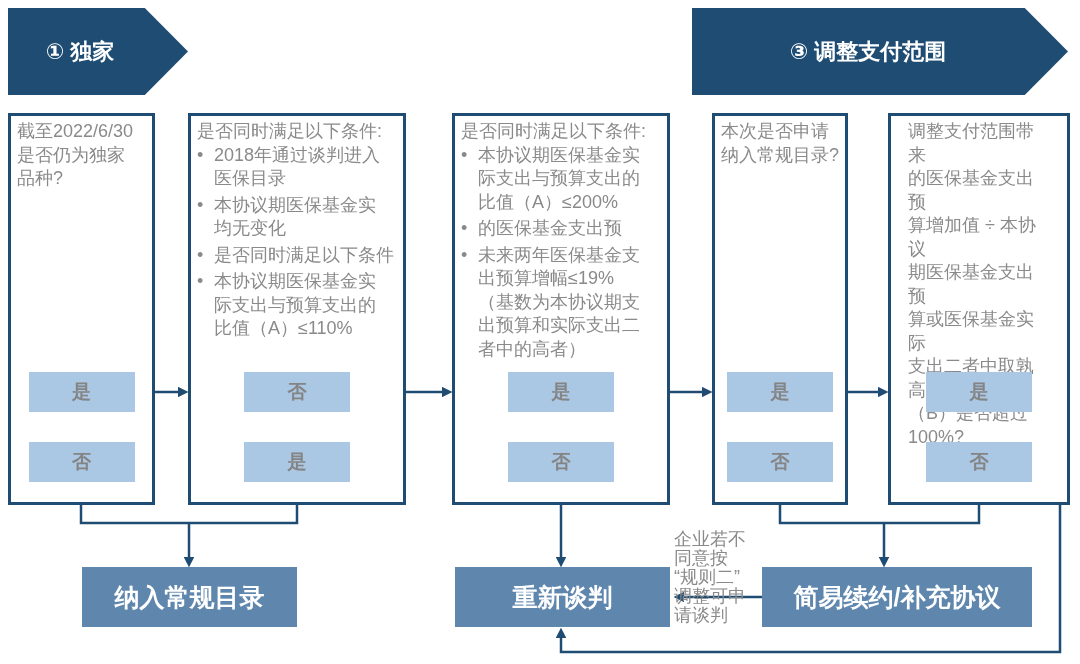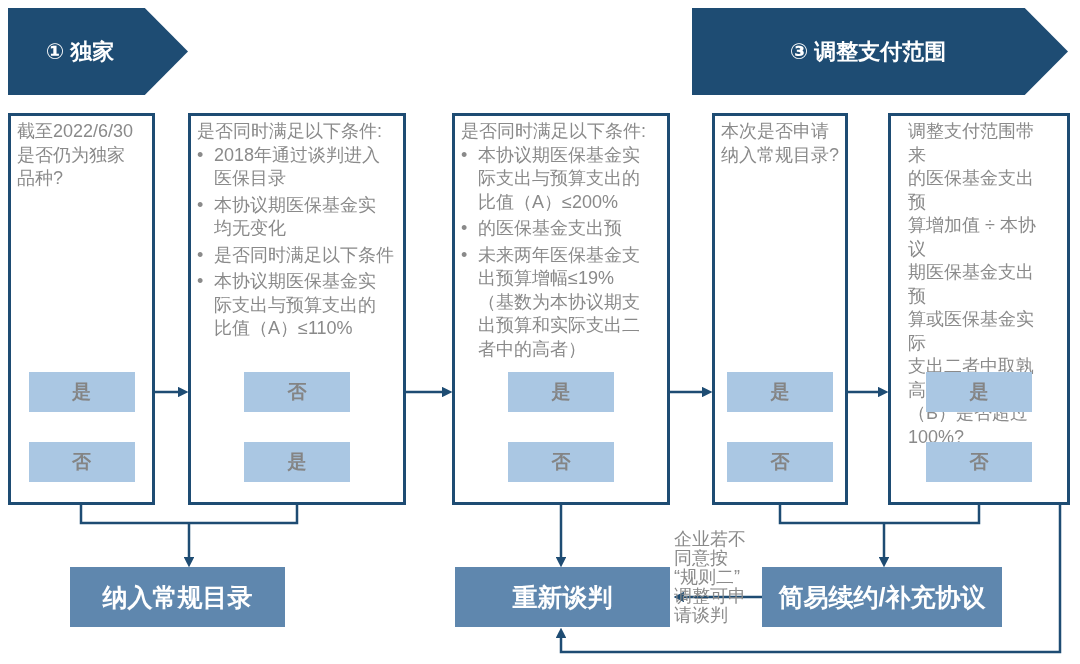--- a/index.html
+++ b/index.html
@@ -49,23 +49,23 @@
     display:flex;align-items:center;justify-content:center;
   }
   .chip-top{top:256px;}
   .chip-bottom{top:326px;}
   
   .outcome{
     position:absolute;top:567px;height:60px;background:var(--outcome-blue);
     color:#fff;font-weight:bold;font-size:25px;
     display:flex;align-items:center;justify-content:center;
   }
-  .outcome-1{left:70px;width:215px;}
+  .outcome-1{left:82px;width:215px;}
   .outcome-2{left:455px;width:215px;}
-  .outcome-3{left:762px;width:240px;}
+  .outcome-3{left:762px;width:270px;}
   
   .connectors{position:absolute;left:0;top:0;width:1080px;height:664px;pointer-events:none;}
   .connectors path.ln{stroke:var(--navy);stroke-width:2.5;fill:none;}
   .connectors .ah{fill:var(--navy);}
   
   .annotation{
     position:absolute;left:674px;top:530px;width:98px;
     color:var(--gray);font-size:18px;line-height:19px;white-space:pre-line;
   }
 </style>

